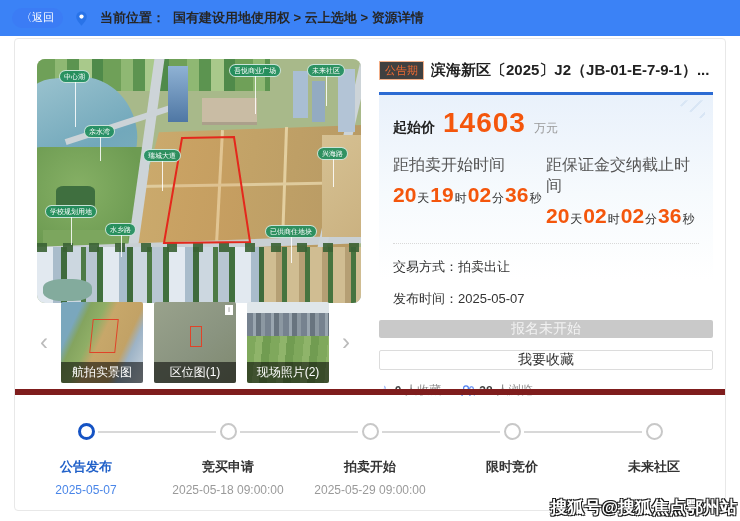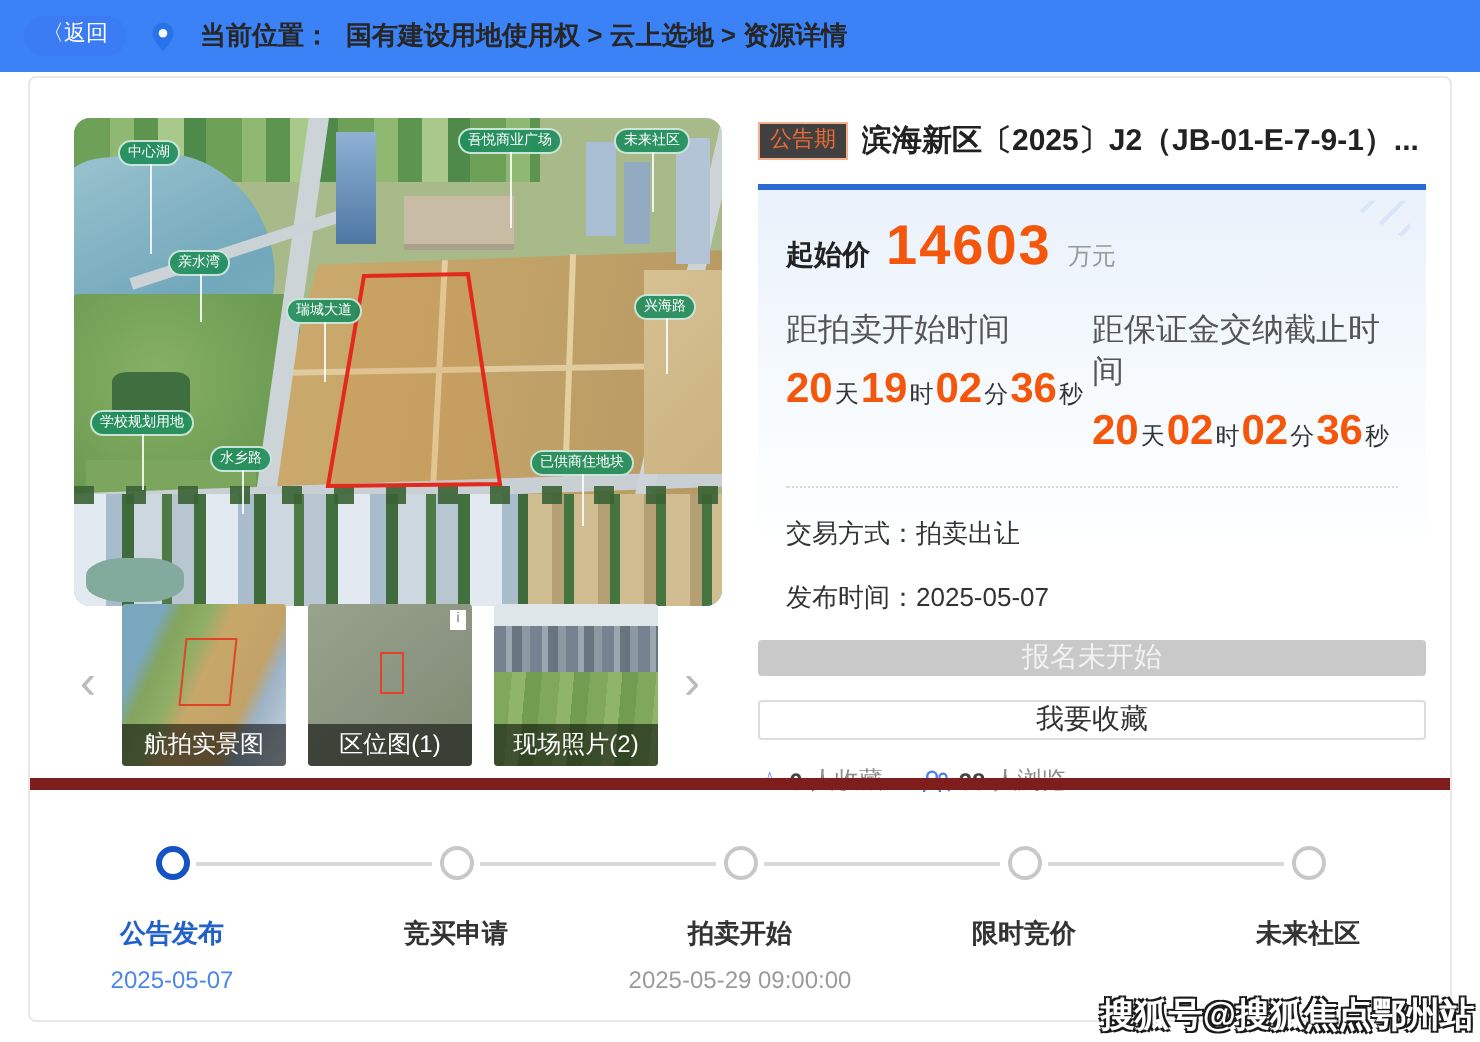--- a/index.html
+++ b/index.html
@@ -291,20 +291,21 @@
     <div class="timeline-sec">
       <div class="steps">
         <div class="step active">
           <div class="circle"></div>
           <div class="step-label">公告发布</div>
           <div class="step-date">2025-05-07</div>
         </div>
         <div class="step">
           <div class="circle"></div>
           <div class="step-label">竞买申请</div>
+          <div class="step-date">2025-05-18 09:00:00</div>
         </div>
         <div class="step">
           <div class="circle"></div>
           <div class="step-label">拍卖开始</div>
           <div class="step-date">2025-05-29 09:00:00</div>
         </div>
         <div class="step">
           <div class="circle"></div>
           <div class="step-label">限时竞价</div>
           <div class="step-date"></div>

